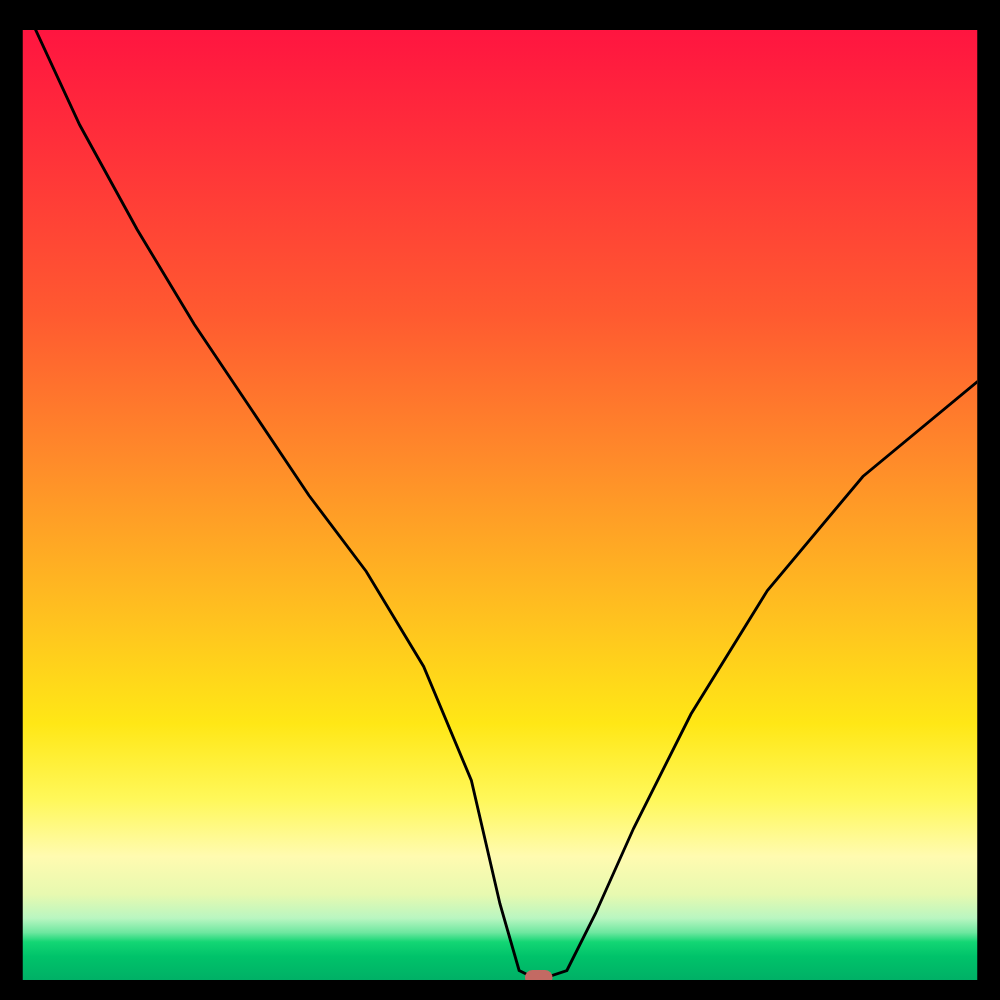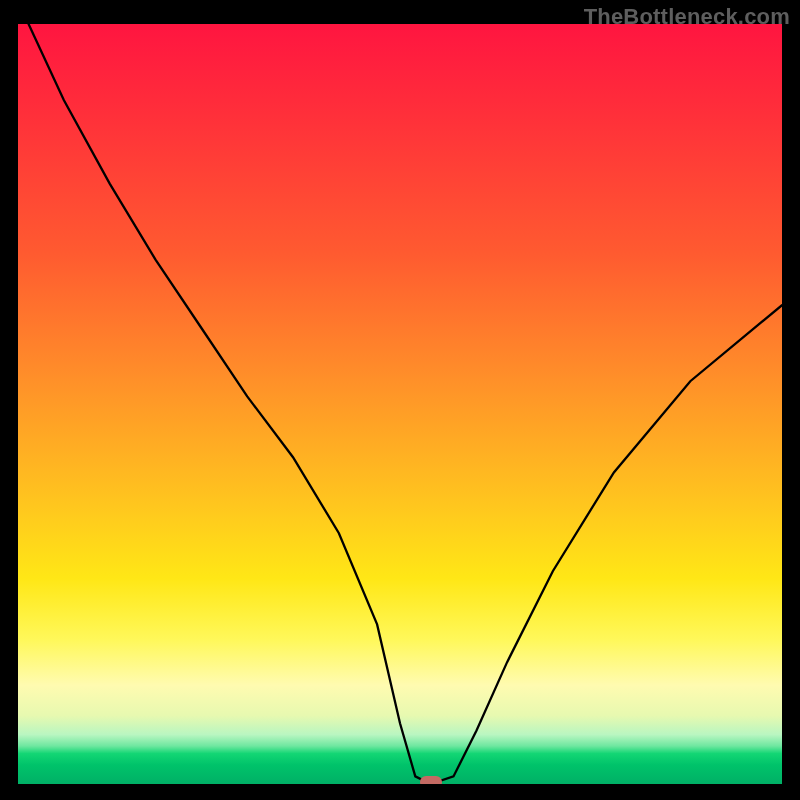--- a/index.html
+++ b/index.html
@@ -65,21 +65,20 @@
     height: 12px;
     border-radius: 6px;
     background: #c36a63;
     transform: translate(-50%, -50%);
   }
 </style>
 </head>
 <body>
 
 <div class="stage">
-  <div class="watermark">TheBottleneck.com</div>
   <div class="plot">
     <div class="gradient"></div>
     <svg class="curve" viewBox="0 0 764 760" preserveAspectRatio="none">
       <path id="curve-path" fill="none" stroke="#000" stroke-width="2.3" stroke-linecap="round" d="M0.0 -22.8 L45.8 76.0 L91.7 159.6 L137.5 235.6 L183.4 304.0 L229.2 372.4 L275.0 433.2 L320.9 509.2 L359.1 600.4 L382.0 699.2 L397.3 752.4 L412.6 760.0 L435.5 752.4 L458.4 706.8 L489.0 638.4 L534.8 547.2 L595.9 448.4 L672.3 357.2 L764.0 281.2"></path>
     </svg>
     <div id="marker" class="marker" style="left: 412.56px; top: 757.72px; background: rgb(195, 106, 99);"></div>
   </div>
 </div>
 
 </body></html>

